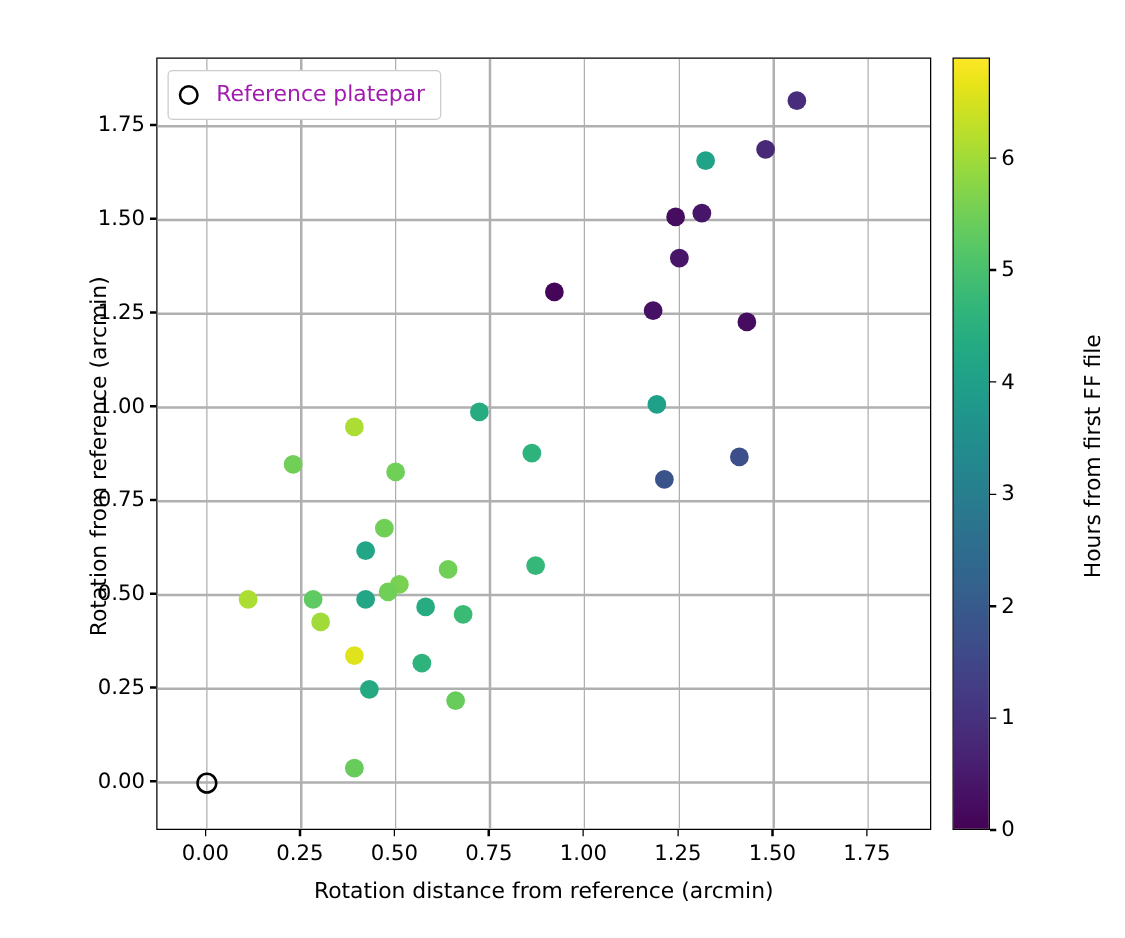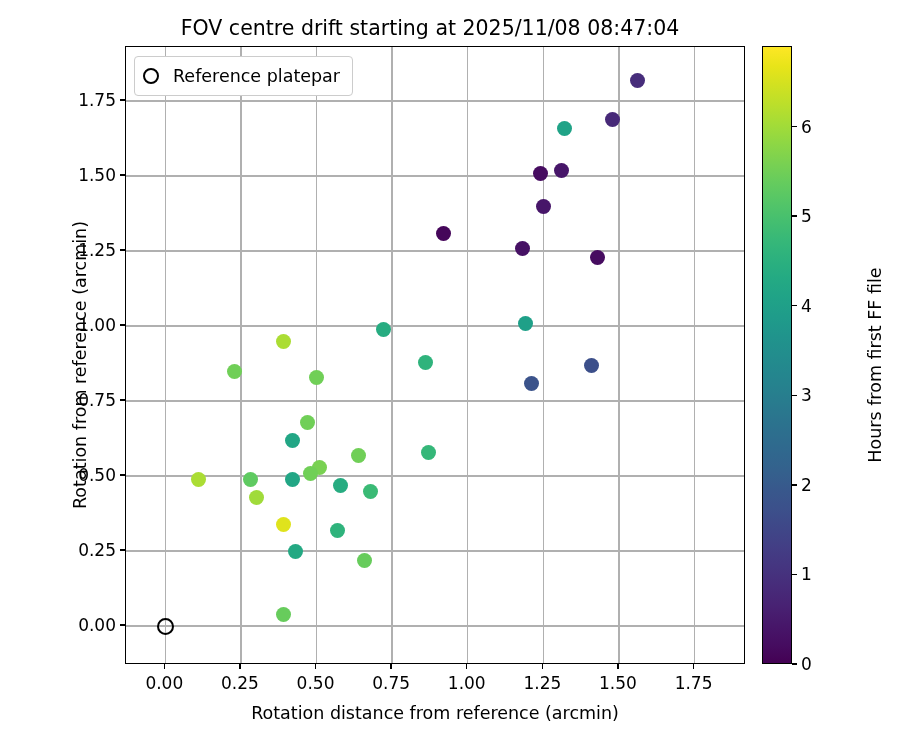--- a/index.html
+++ b/index.html
@@ -136,21 +136,21 @@
   #legend-marker {
     width: 16px;
     height: 16px;
     border: 2.2px solid #000000;
     border-radius: 50%;
     box-sizing: border-box;
     flex: none;
   }
   #legend-label {
     font-size: 17.5px;
-    color: #000000;
+    color: #a21caf;
     white-space: nowrap;
     text-align: center;
   }
   
   #colorbar-wrap {
     position: absolute;
     left: 762px;
     top: 46px;
     width: 30px;
     height: 618px;
@@ -188,21 +188,20 @@
     color: #000000;
     transform: rotate(-90deg);
     white-space: nowrap;
   }
 </style>
 </head>
 <body>
 
 <div id="figure">
 
-  <div id="chart-title">FOV centre drift starting at 2025/11/08 08:47:04</div>
 
   <div id="plot-area">
       <div class="gridline-v" style="left: 38.6171px;"></div>
       <div class="gridline-v" style="left: 114.227px;"></div>
       <div class="gridline-v" style="left: 189.837px;"></div>
       <div class="gridline-v" style="left: 265.446px;"></div>
       <div class="gridline-v" style="left: 341.056px;"></div>
       <div class="gridline-v" style="left: 416.666px;"></div>
       <div class="gridline-v" style="left: 492.276px;"></div>
       <div class="gridline-v" style="left: 567.885px;"></div>

